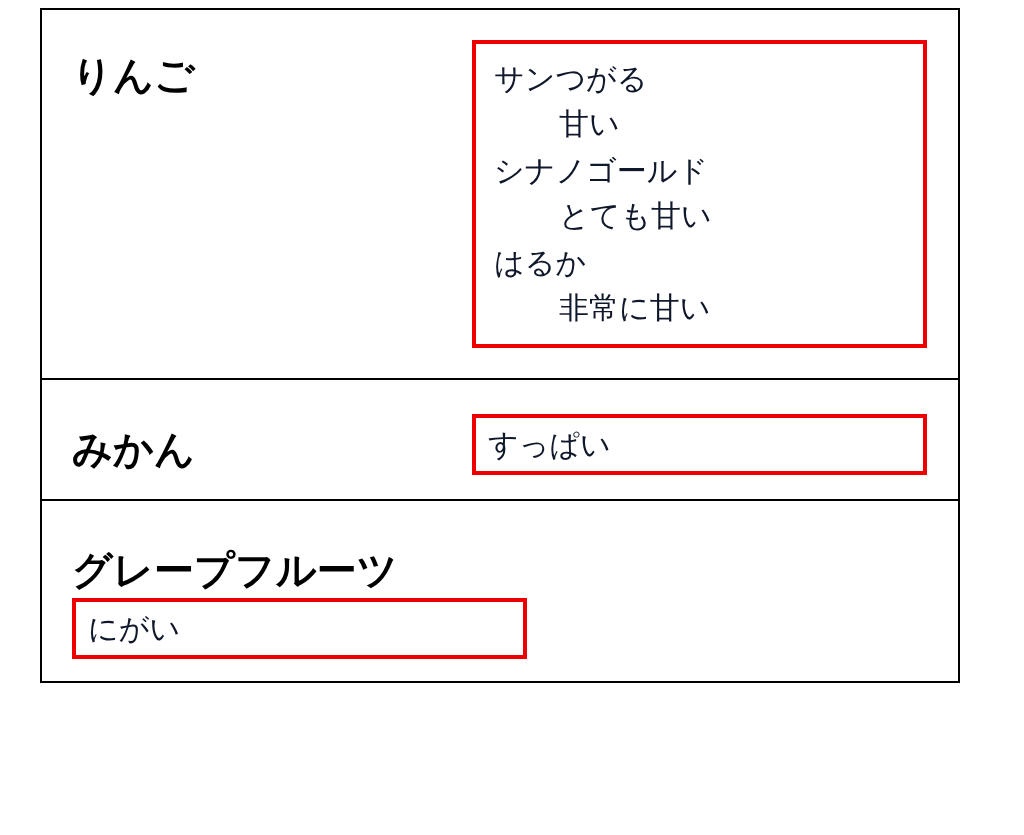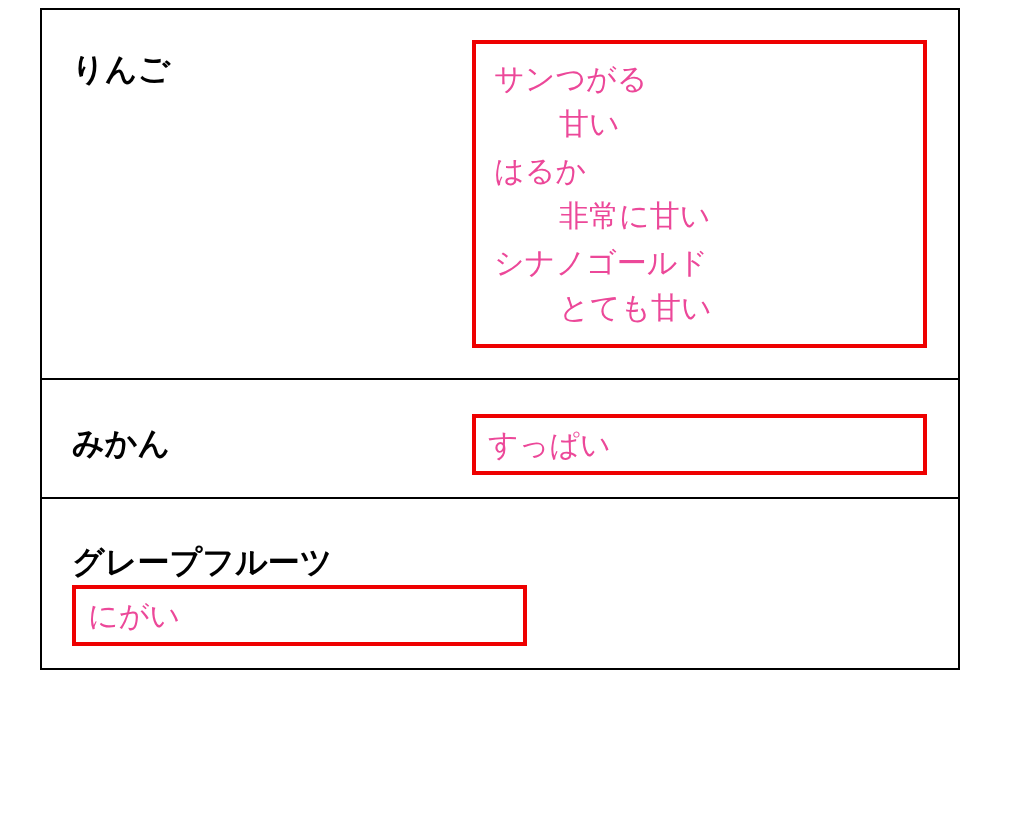--- a/index.html
+++ b/index.html
@@ -21,31 +21,31 @@
       align-items: flex-start;
       padding: 30px 20px 30px 30px;
       border-bottom: 2px solid #000;
     }
     .row:last-child {
       border-bottom: none;
       flex-direction: column;
     }
     .label-col {
       width: 400px;
-      font-size: 32px;
+      font-size: 40px;
       font-weight: bold;
       color: #000;
       padding-top: 8px;
     }
     .value-col {
       border: 4px solid #ee0000;
       padding: 12px 18px;
       width: 455px;
       font-size: 30px;
-      color: #ec4899;
+      color: #0f172a;
       line-height: 1.5;
     }
     .row.compact {
       padding: 34px 20px 22px 30px;
     }
     .row.compact .value-col {
       padding: 4px 12px;
     }
     .dl-item {
       margin-bottom: 2px;
@@ -64,26 +64,26 @@
 <div class="table-container">
 
   <div class="row">
     <div class="label-col">りんご</div>
     <div class="value-col">
       <div class="dl-item">
         <span class="dl-term">サンつがる</span>
         <span class="dl-desc">甘い</span>
       </div>
       <div class="dl-item">
+        <span class="dl-term">シナノゴールド</span>
+        <span class="dl-desc">とても甘い</span>
+      </div>
+      <div class="dl-item">
         <span class="dl-term">はるか</span>
         <span class="dl-desc">非常に甘い</span>
-      </div>
-      <div class="dl-item">
-        <span class="dl-term">シナノゴールド</span>
-        <span class="dl-desc">とても甘い</span>
       </div>
     </div>
   </div>
 
   <div class="row compact">
     <div class="label-col">みかん</div>
     <div class="value-col">すっぱい</div>
   </div>
 
   <div class="row compact">

